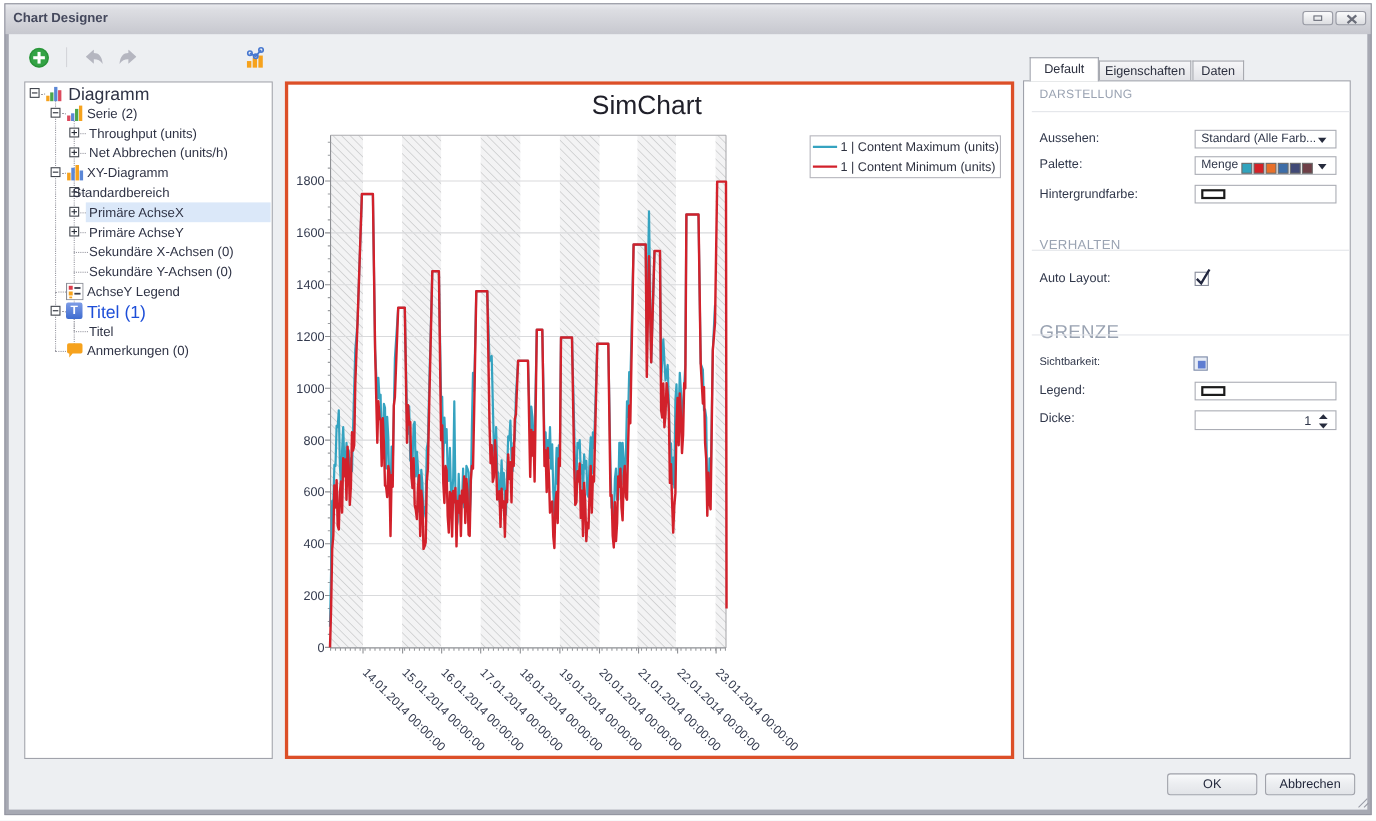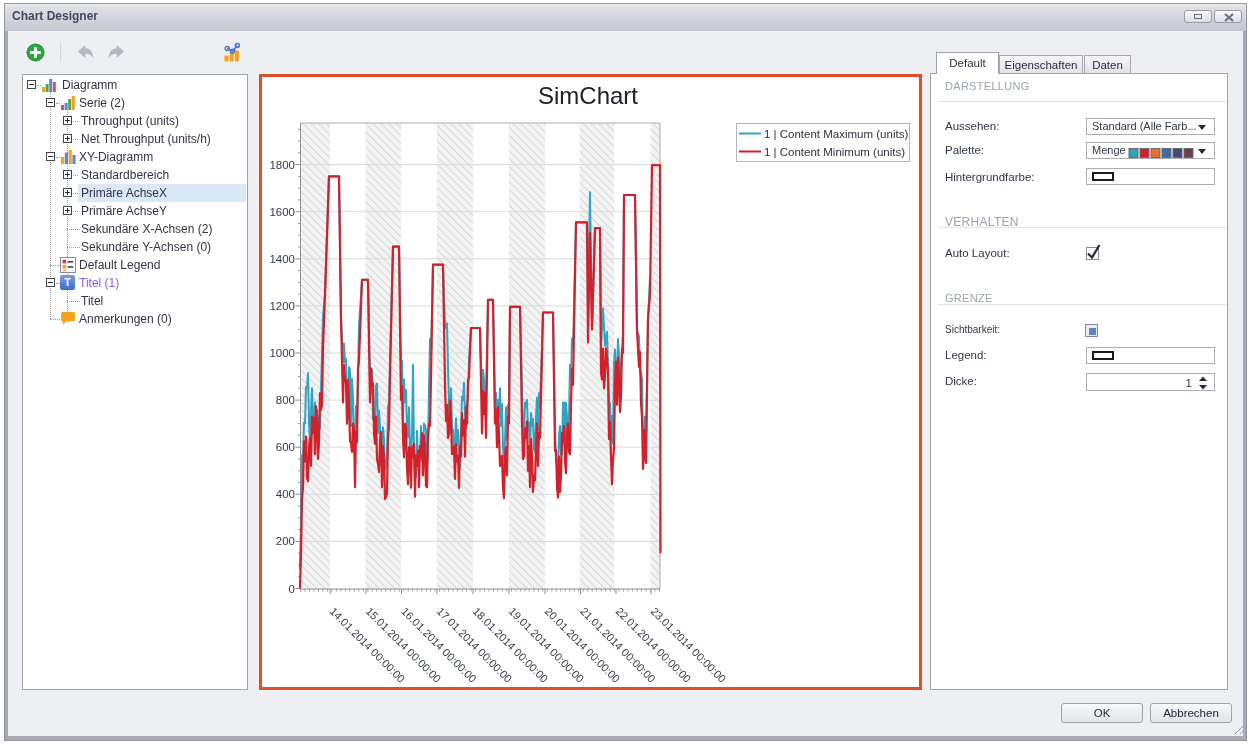--- a/index.html
+++ b/index.html
@@ -57,21 +57,21 @@
 <div style="position:absolute;left:78px;top:184px;width:168px;height:18px;background:#dbe8f9"></div>
 <div class="ebox" style="left:27px;top:80px"></div>
 <div style="position:absolute;left:29px;top:84px;width:5px;height:1px;background:#2a2e38"></div>
 <div class="doth" style="left:37px;top:85px;width:4px"></div>
 <svg style="position:absolute;left:41px;top:77px" width="16" height="16">
     <rect x="1" y="10" width="3" height="5" fill="#f6a21d"></rect>
     <rect x="4.6" y="7" width="3" height="8" fill="#4ca64c"></rect>
     <rect x="8.2" y="2" width="3" height="13" fill="#5b87d6"></rect>
     <rect x="11.8" y="5" width="3" height="10" fill="#dd4b5e"></rect>
   </svg>
-<div style="position:absolute;left:62px;top:78px;font-size:12px;color:#303446;white-space:nowrap">Diagramm</div>
+<div style="position:absolute;left:62px;top:78px;font-size:16px;color:#303446;white-space:nowrap">Diagramm</div>
 <div class="doth" style="left:50px;top:103px;width:-2px"></div>
 <div class="ebox" style="left:46px;top:98px"></div>
 <div style="position:absolute;left:48px;top:102px;width:5px;height:1px;background:#2a2e38"></div>
 <div class="doth" style="left:56px;top:103px;width:4px"></div>
 <svg style="position:absolute;left:60px;top:95px" width="16" height="16">
     <rect x="1" y="10" width="3" height="5" fill="#dd4b5e"></rect>
     <rect x="4.6" y="8" width="3" height="7" fill="#5b87d6"></rect>
     <rect x="8.2" y="4" width="3" height="11" fill="#4ca64c"></rect>
     <rect x="11.8" y="1" width="3" height="14" fill="#f6a21d"></rect>
   </svg>
@@ -80,70 +80,70 @@
 <div class="ebox" style="left:63px;top:116px"></div>
 <div style="position:absolute;left:65px;top:120px;width:5px;height:1px;background:#2a2e38"></div>
 <div style="position:absolute;left:67px;top:118px;width:1px;height:5px;background:#2a2e38"></div>
 <div class="doth" style="left:73px;top:121px;width:5px"></div>
 <div style="position:absolute;left:81px;top:114px;font-size:12px;color:#303446;white-space:nowrap">Throughput (units)</div>
 <div class="doth" style="left:67px;top:139px;width:-2px"></div>
 <div class="ebox" style="left:63px;top:134px"></div>
 <div style="position:absolute;left:65px;top:138px;width:5px;height:1px;background:#2a2e38"></div>
 <div style="position:absolute;left:67px;top:136px;width:1px;height:5px;background:#2a2e38"></div>
 <div class="doth" style="left:73px;top:139px;width:5px"></div>
-<div style="position:absolute;left:81px;top:132px;font-size:12px;color:#303446;white-space:nowrap">Net Throughput (units/h)</div>
+<div style="position:absolute;left:81px;top:132px;font-size:12px;color:#303446;white-space:nowrap">Net Abbrechen (units/h)</div>
 <div class="doth" style="left:50px;top:157px;width:-2px"></div>
 <div class="ebox" style="left:46px;top:152px"></div>
 <div style="position:absolute;left:48px;top:156px;width:5px;height:1px;background:#2a2e38"></div>
 <div class="doth" style="left:56px;top:157px;width:4px"></div>
 <svg style="position:absolute;left:60px;top:149px" width="16" height="16">
     <rect x="1" y="8" width="3.2" height="7" fill="#f6a21d"></rect>
     <rect x="4.8" y="3.5" width="3.2" height="11.5" fill="#5b87d6"></rect>
     <rect x="8.6" y="1" width="3.2" height="14" fill="#f6a21d"></rect>
     <rect x="12.4" y="6" width="3.2" height="9" fill="#5b87d6"></rect>
   </svg>
 <div style="position:absolute;left:79px;top:150px;font-size:12px;color:#303446;white-space:nowrap">XY-Diagramm</div>
 <div class="doth" style="left:67px;top:175px;width:-2px"></div>
 <div class="ebox" style="left:63px;top:170px"></div>
 <div style="position:absolute;left:65px;top:174px;width:5px;height:1px;background:#2a2e38"></div>
 <div style="position:absolute;left:67px;top:172px;width:1px;height:5px;background:#2a2e38"></div>
 <div class="doth" style="left:73px;top:175px;width:5px"></div>
-<div style="position:absolute;left:81px;top:168px;font-size:12px;color:#303446;white-space:nowrap">Standardbereich</div>
+<div style="position:absolute;left:66px;top:168px;font-size:12px;color:#303446;white-space:nowrap">Standardbereich</div>
 <div class="doth" style="left:67px;top:193px;width:-2px"></div>
 <div class="ebox" style="left:63px;top:188px"></div>
 <div style="position:absolute;left:65px;top:192px;width:5px;height:1px;background:#2a2e38"></div>
 <div style="position:absolute;left:67px;top:190px;width:1px;height:5px;background:#2a2e38"></div>
 <div class="doth" style="left:73px;top:193px;width:5px"></div>
 <div style="position:absolute;left:81px;top:186px;font-size:12px;color:#303446;white-space:nowrap">Primäre AchseX</div>
 <div class="doth" style="left:67px;top:211px;width:-2px"></div>
 <div class="ebox" style="left:63px;top:206px"></div>
 <div style="position:absolute;left:65px;top:210px;width:5px;height:1px;background:#2a2e38"></div>
 <div style="position:absolute;left:67px;top:208px;width:1px;height:5px;background:#2a2e38"></div>
 <div class="doth" style="left:73px;top:211px;width:5px"></div>
 <div style="position:absolute;left:81px;top:204px;font-size:12px;color:#303446;white-space:nowrap">Primäre AchseY</div>
 <div class="doth" style="left:67px;top:229px;width:13px"></div>
-<div style="position:absolute;left:81px;top:222px;font-size:12px;color:#303446;white-space:nowrap">Sekundäre X-Achsen (2)</div>
+<div style="position:absolute;left:81px;top:222px;font-size:12px;color:#303446;white-space:nowrap">Sekundäre X-Achsen (0)</div>
 <div class="doth" style="left:67px;top:247px;width:13px"></div>
 <div style="position:absolute;left:81px;top:240px;font-size:12px;color:#303446;white-space:nowrap">Sekundäre Y-Achsen (0)</div>
 <div class="doth" style="left:50px;top:265px;width:12px"></div>
 <svg style="position:absolute;left:60px;top:257px" width="16" height="16">
     <rect x="0.5" y="0.5" width="15" height="15" fill="#fff" stroke="#8a8d96"></rect>
     <rect x="2.5" y="2.8" width="3.6" height="3.6" fill="#dd3b4b"></rect>
     <rect x="2.5" y="8" width="3.6" height="3.6" fill="#f6a21d"></rect>
     <rect x="3" y="12.6" width="2.6" height="1.6" fill="#f6a21d"></rect>
     <rect x="7.6" y="4" width="5.6" height="1.6" fill="#3a3f4e"></rect>
     <rect x="7.6" y="9.2" width="5.6" height="1.6" fill="#3a3f4e"></rect>
   </svg>
-<div style="position:absolute;left:79px;top:258px;font-size:12px;color:#303446;white-space:nowrap">Default Legend</div>
+<div style="position:absolute;left:79px;top:258px;font-size:12px;color:#303446;white-space:nowrap">AchseY Legend</div>
 <div class="doth" style="left:50px;top:283px;width:-2px"></div>
 <div class="ebox" style="left:46px;top:278px"></div>
 <div style="position:absolute;left:48px;top:282px;width:5px;height:1px;background:#2a2e38"></div>
 <div class="doth" style="left:56px;top:283px;width:4px"></div>
 <div style="position:absolute;left:60px;top:275px;width:15px;height:15px;border-radius:2px;background:linear-gradient(#7d9ce6,#3f6cd0);color:#fff;font-weight:bold;font-size:11px;text-align:center;line-height:15px">T</div>
-<div style="position:absolute;left:79px;top:276px;font-size:12px;color:#8b5cf6;white-space:nowrap">Titel (1)</div>
+<div style="position:absolute;left:79px;top:276px;font-size:16px;color:#1d4ed8;white-space:nowrap">Titel (1)</div>
 <div class="doth" style="left:67px;top:301px;width:13px"></div>
 <div style="position:absolute;left:81px;top:294px;font-size:12px;color:#303446;white-space:nowrap">Titel</div>
 <div class="doth" style="left:50px;top:319px;width:12px"></div>
 <svg style="position:absolute;left:60px;top:311px" width="16" height="16">
     <path d="M1,2.6 Q1,1 2.6,1 L13.4,1 Q15,1 15,2.6 L15,8.8 Q15,10.4 13.4,10.4 L6,10.4 L3,14 L3,10.4 L2.6,10.4 Q1,10.4 1,8.8 Z" fill="#f6a21d"></path>
   </svg>
 <div style="position:absolute;left:79px;top:312px;font-size:12px;color:#303446;white-space:nowrap">Anmerkungen (0)</div>
 
 <div style="position:absolute;left:259px;top:74px;width:663px;height:616px;border:3px solid #dc4f28;background:#fff"></div>
 <svg style="position:absolute;left:262px;top:77px" width="657" height="610" viewBox="262 77 657 610" font-family="Liberation Sans,sans-serif">
@@ -359,21 +359,21 @@
 <div class="fld" style="left:1086px;top:168px">
     <div class="csw"></div>
   </div>
 <div style="position:absolute;left:945px;top:215px;font-size:12px;color:#9aa3b2;letter-spacing:0.3px">VERHALTEN</div>
 <div style="position:absolute;left:938px;top:227px;width:289px;height:1px;background:#e3e5e9"></div>
 <div style="position:absolute;left:945px;top:247px;font-size:11.5px;color:#30374a;white-space:nowrap">Auto Layout:</div>
 <div style="position:absolute;left:1086px;top:247px;width:13px;height:13px;border:1px solid #868b9a;background:#fff"></div>
 <svg style="position:absolute;left:1085px;top:242px" width="18" height="20">
     <path d="M3,11.5 L7,15.5 L14.5,3" fill="none" stroke="#232840" stroke-width="2.2"></path>
   </svg>
-<div style="position:absolute;left:945px;top:292px;font-size:11px;color:#9aa3b2;letter-spacing:0.3px">GRENZE</div>
+<div style="position:absolute;left:945px;top:292px;font-size:17px;color:#9aa3b2;letter-spacing:0.3px">GRENZE</div>
 <div style="position:absolute;left:938px;top:304px;width:289px;height:1px;background:#e3e5e9"></div>
 <div style="position:absolute;left:945px;top:324px;font-size:10px;color:#30374a;white-space:nowrap">Sichtbarkeit:</div>
 <div style="position:absolute;left:1085px;top:324px;width:13px;height:13px;border:1px solid #7f8ca8;background:#e8edf6">
     <div style="position:absolute;left:3px;top:3px;width:7px;height:7px;background:#5f7dd1"></div>
   </div>
 <div style="position:absolute;left:945px;top:349px;font-size:11.5px;color:#30374a;white-space:nowrap">Legend:</div>
 <div class="fld" style="left:1086px;top:347px">
     <div class="csw"></div>
   </div>
 <div style="position:absolute;left:945px;top:375px;font-size:11.5px;color:#30374a;white-space:nowrap">Dicke:</div>

